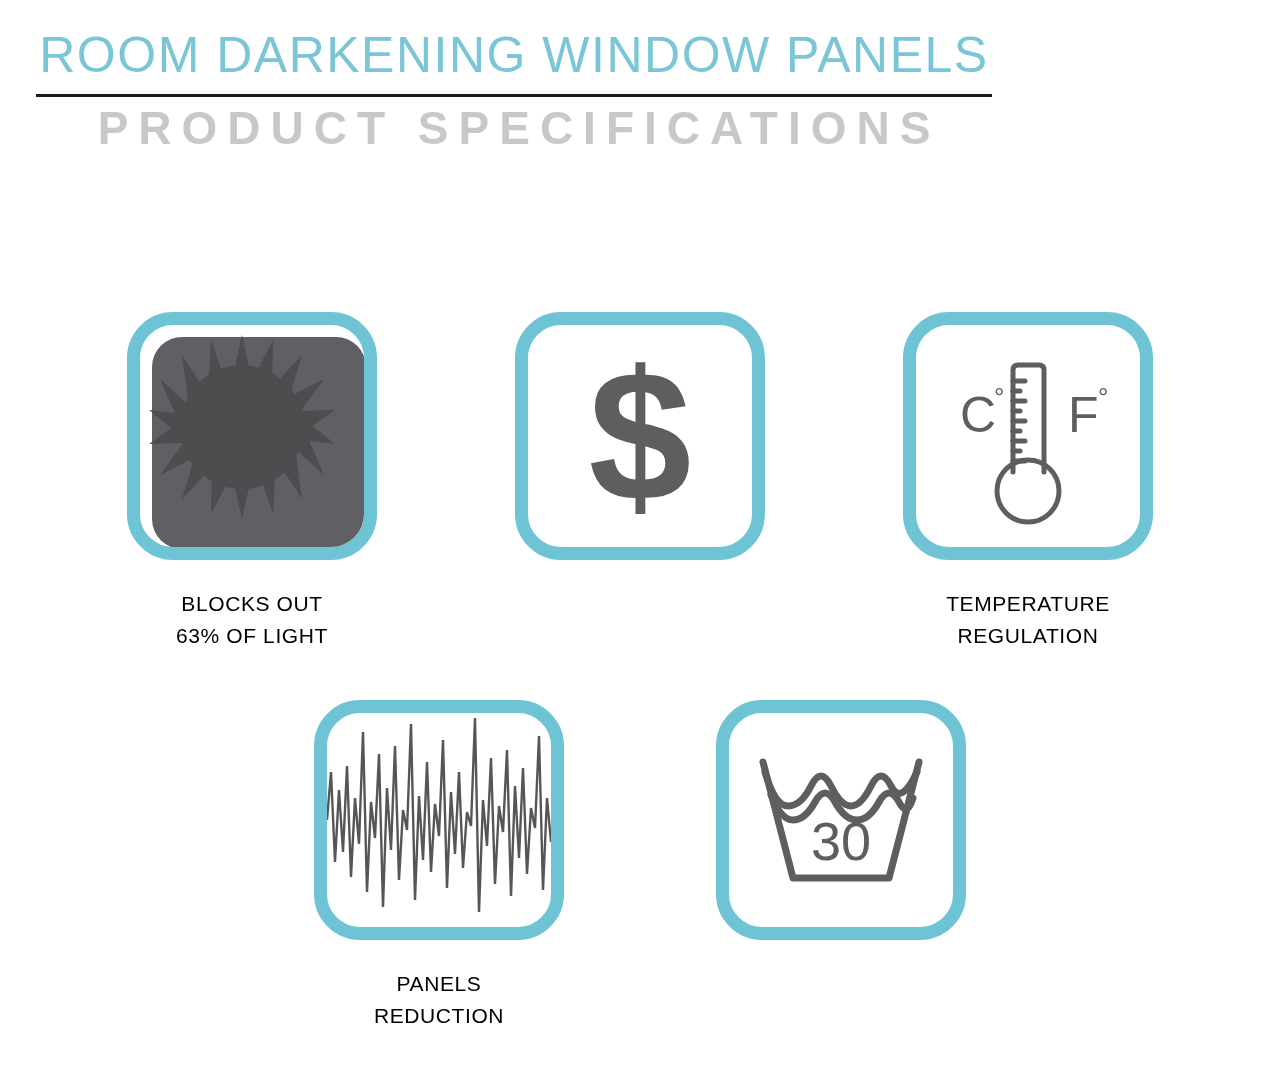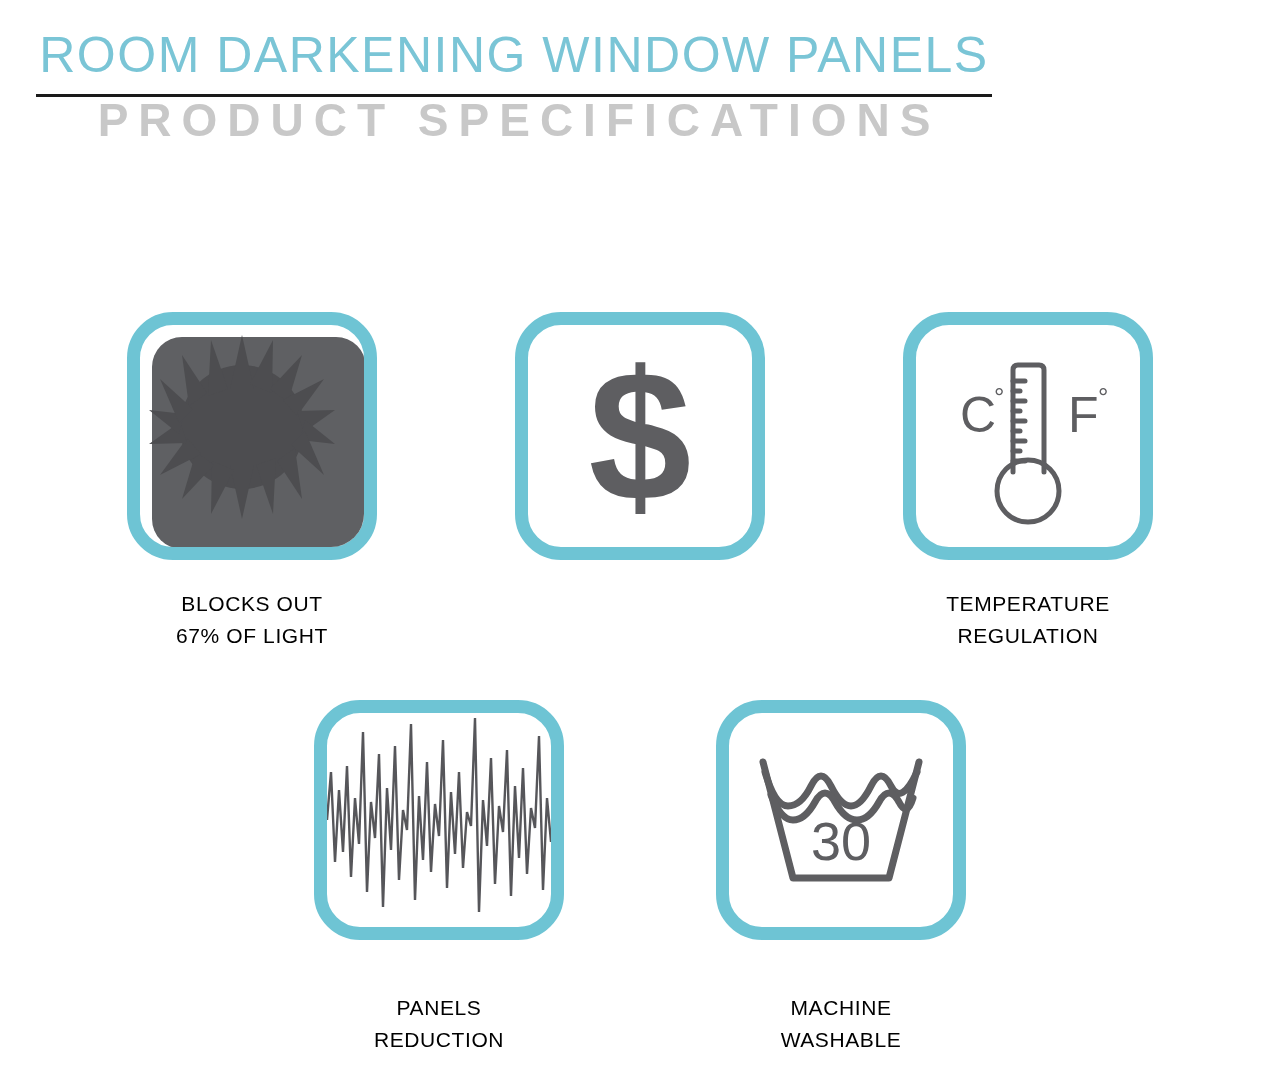--- a/index.html
+++ b/index.html
@@ -36,21 +36,21 @@
     white-space: nowrap;
   }
   #title-rule {
     width: 956px;
     height: 3px;
     background: #1a1a1a;
     margin: 14px auto 0 auto;
   }
   #sub-title {
     margin: 0;
-    padding-top: 0;
+    padding-top: 8px;
     font-size: 46px;
     font-weight: 700;
     letter-spacing: 10px;
     color: #c8c8c8;
     line-height: 1.0;
     white-space: nowrap;
     text-indent: 10px;
   }
 
   
@@ -63,21 +63,21 @@
   #row-top { top: 312px; }
   #row-bottom { top: 700px; }
 
   .spec-item {
     width: 258px;
     display: flex;
     flex-direction: column;
     align-items: center;
   }
   #row-top .spec-item { margin: 0 65px; }
-  #row-bottom .spec-item { margin: 0 72px; gap: 24px; }
+  #row-bottom .spec-item { margin: 0 72px; }
 
   .card {
     position: relative;
     width: 250px;
     height: 248px;
     box-sizing: border-box;
     border: 13px solid #6ec4d4;
     border-radius: 46px;
     background: #ffffff;
   }
@@ -184,21 +184,21 @@
               <polygon points="18,52 51,82 37,96"></polygon>
               <polygon points="40,28 65,66 47,79"></polygon>
               <polygon points="69,13 86,62 66,69"></polygon>
             </g>
           </g>
         </svg>
       </div>
     </div>
     <div class="caption">
       <span class="line">BLOCKS OUT</span>
-      <span class="line">67% OF LIGHT</span>
+      <span class="line">63% OF LIGHT</span>
     </div>
   </div>
 
   <div class="spec-item">
     <div class="card">
       <div class="card-inner">
         <div class="dollar-glyph">$</div>
       </div>
     </div>
   </div>
@@ -275,18 +275,14 @@
                      Q160 86 176 52"></path>
 
             <path d="M30 75 Q40 100 52 100 Q64 100 74 82 Q84 64 94 82
                      Q104 100 116 100 Q128 100 138 82 Q148 64 158 82
                      Q166 98 172 78"></path>
           </g>
           <text x="100" y="140" text-anchor="middle" font-family="Liberation Sans, sans-serif" font-size="54" font-weight="400" fill="#5e5e61">30</text>
         </svg>
       </div>
     </div>
-    <div class="caption">
-      <span class="line">MACHINE</span>
-      <span class="line">WASHABLE</span>
-    </div>
   </div>
 </div>
 
 </body></html>

